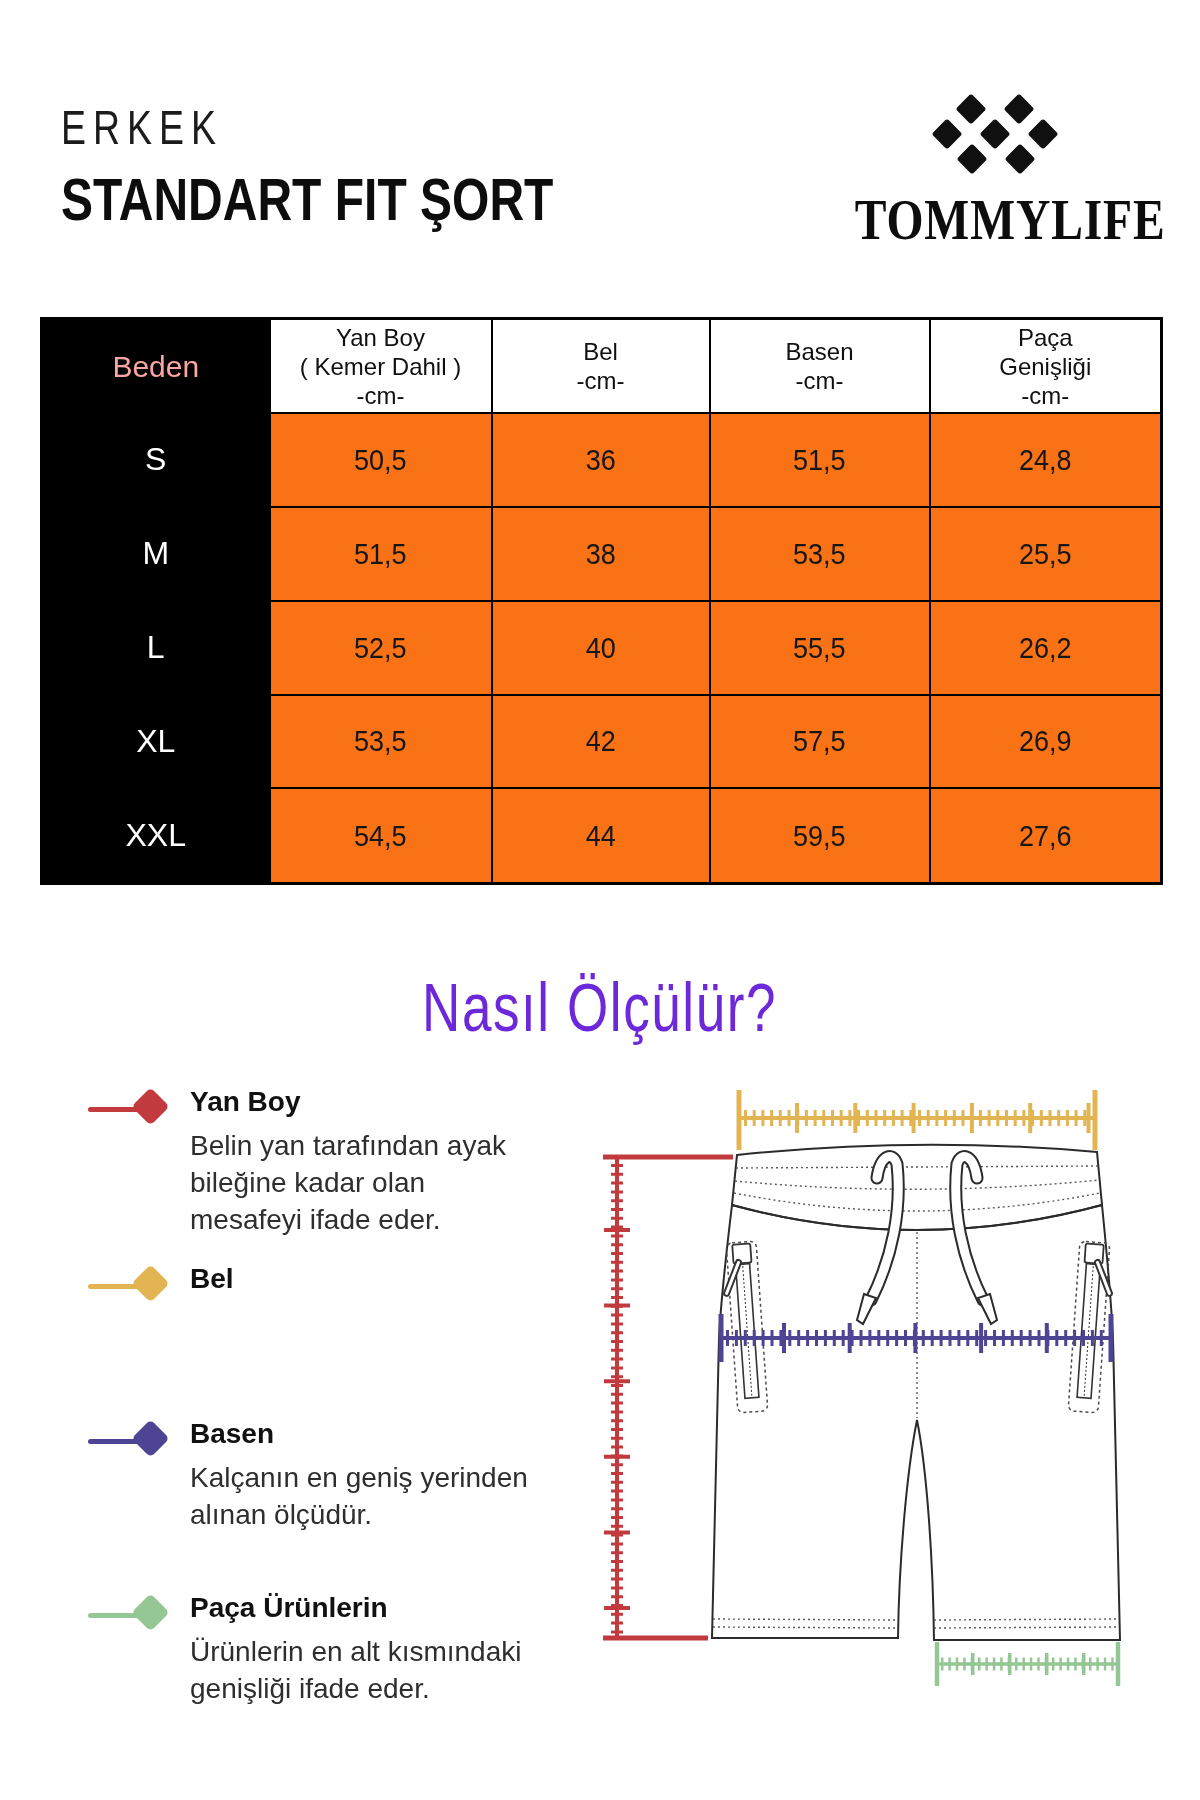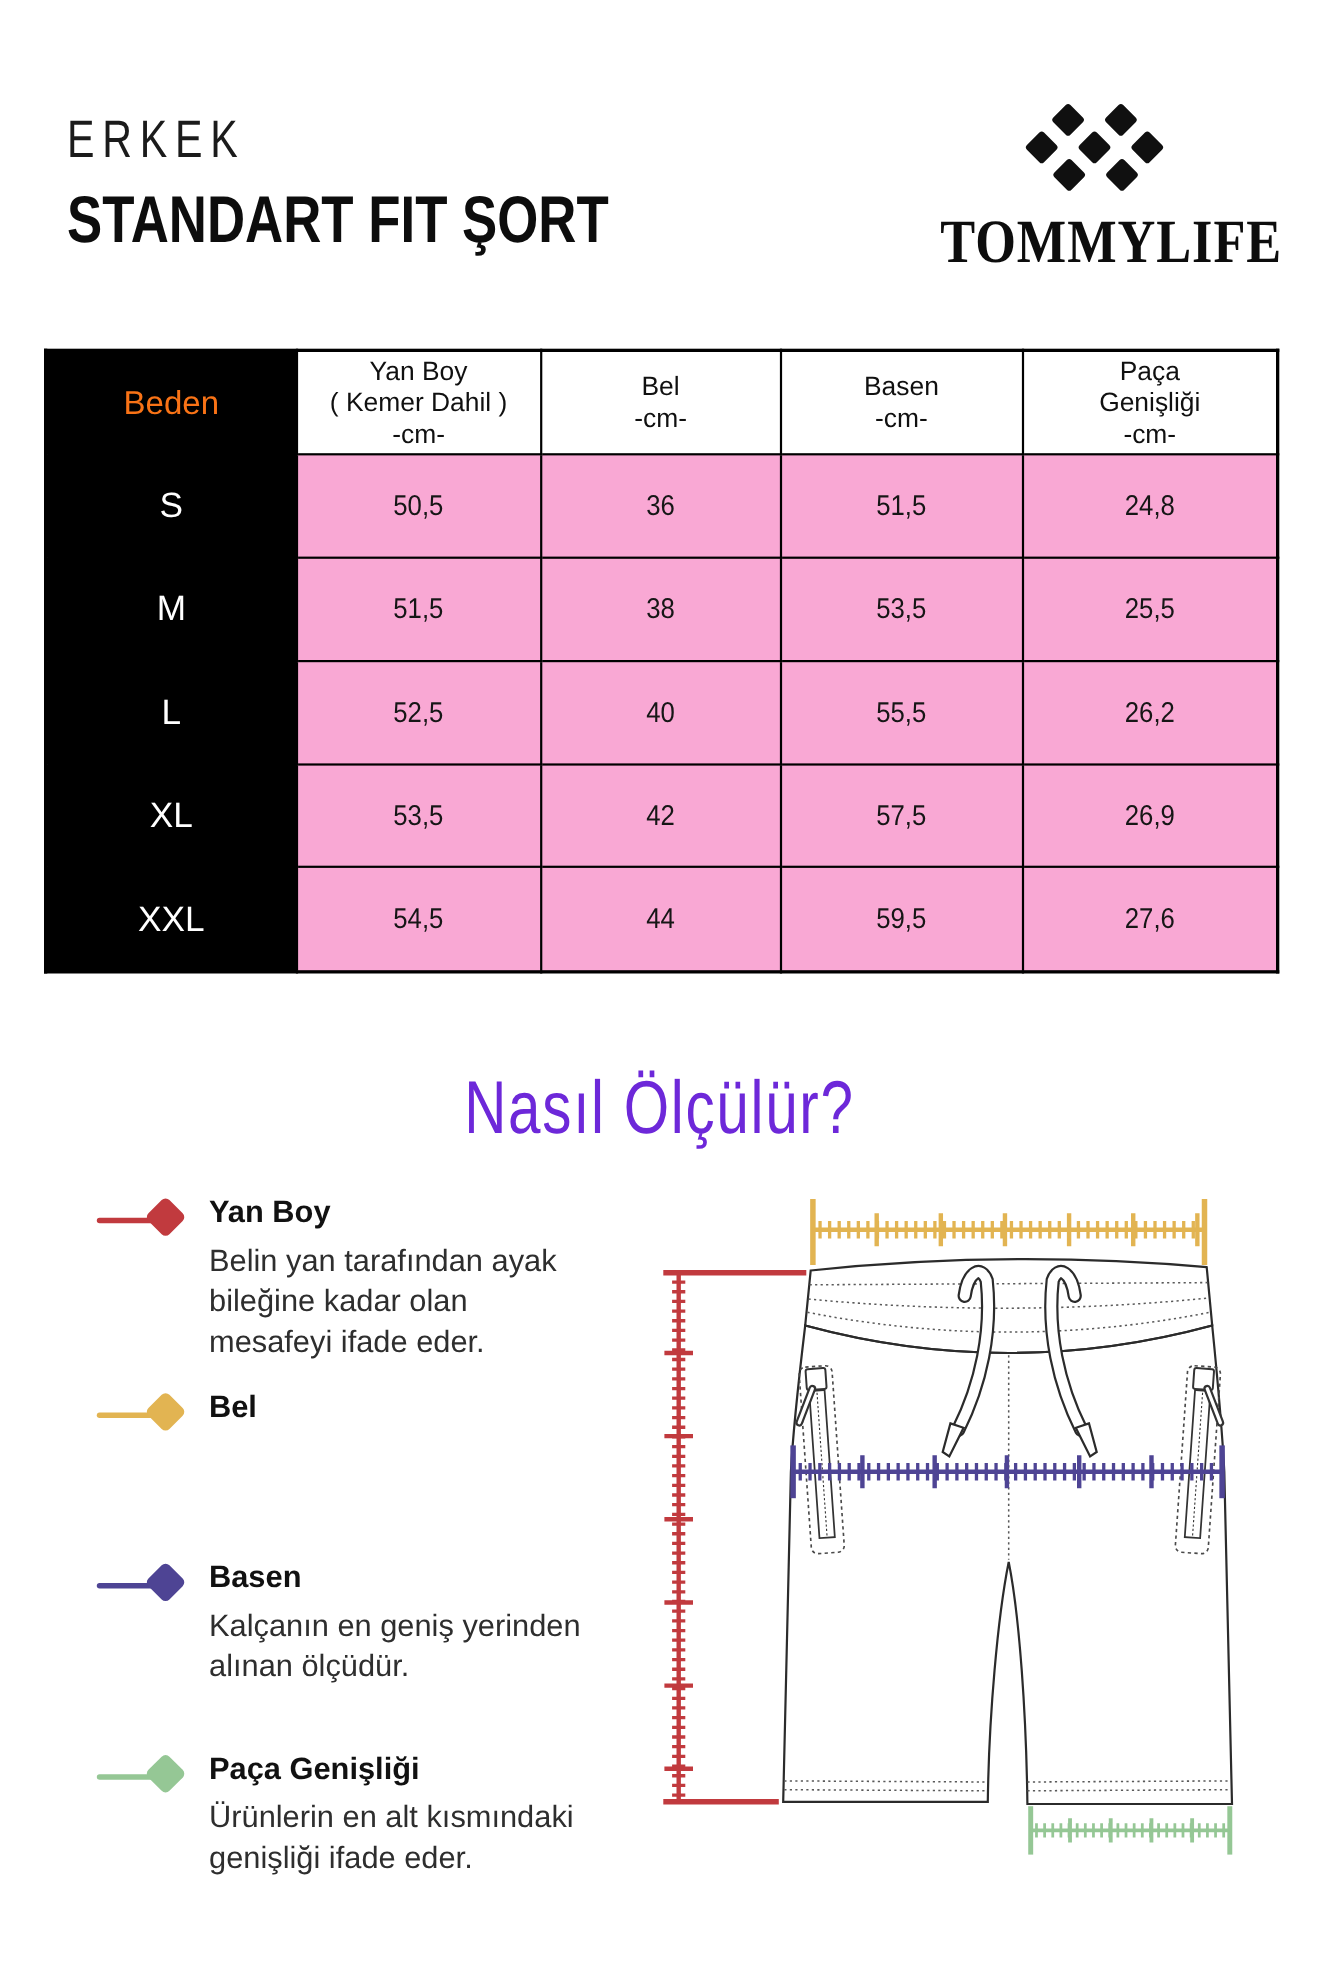--- a/index.html
+++ b/index.html
@@ -25,23 +25,23 @@
     transform:scaleX(.85); transform-origin:center top; white-space:nowrap;
   }
 
   
   table.size-table {
     position:absolute; left:40px; top:317px; width:1120px; height:568px;
     border-collapse:collapse; table-layout:fixed; border:3px solid #000;
   }
   .size-table th, .size-table td { border:2.5px solid #000; text-align:center; vertical-align:middle; padding:0; }
   .size-table thead th { height:92px; font-size:24px; line-height:29px; font-weight:400; color:#101010; background:#fff; }
-  .size-table th.c-beden { background:#000; color:#f97316; font-size:30px; font-weight:400; }
+  .size-table th.c-beden { background:#000; color:#fca5a5; font-size:30px; font-weight:400; }
   .size-table tbody th { background:#000; color:#fff; font-size:32px; font-weight:300; }
-  .size-table tbody td { font-size:26px; color:#161616; background:#f9a8d4; }
+  .size-table tbody td { font-size:30px; color:#161616; background:#f97316; }
   .num { display:inline-block; transform:scaleX(.9); }
 
   
   .measure-title {
     position:absolute; left:0; top:968px; width:1200px; text-align:center;
     font-size:68px; font-weight:400; color:#6d28d9; letter-spacing:2px;
   }
   .measure-title .squeeze { display:inline-block; transform:scaleX(.78); white-space:nowrap; }
 
   .legend { position:absolute; left:88px; top:1080px; width:450px; height:640px; }
@@ -180,21 +180,21 @@
           <div class="legend-title">Basen</div>
           <div class="legend-desc">Kalçanın en geniş yerinden alınan ölçüdür.</div>
         </div>
       </div>
       <div class="legend-item">
         <div class="legend-marker">
           <div class="legend-tail" style="background: rgb(149, 199, 149);"></div>
           <div class="legend-diamond" style="background: rgb(149, 199, 149);"></div>
         </div>
         <div class="legend-text">
-          <div class="legend-title">Paça Genişliği</div>
+          <div class="legend-title">Paça Ürünlerin</div>
           <div class="legend-desc">Ürünlerin en alt kısmındaki genişliği ifade eder.</div>
         </div>
       </div>
     </div>
 
   <svg class="diagram" width="620" height="680" viewBox="0 0 620 680">
 
     <g class="ruler-bel">
       <line x1="209" y1="60" x2="209" y2="120" stroke-width="5"></line>
       <line x1="565" y1="60" x2="565" y2="120" stroke-width="5"></line>

